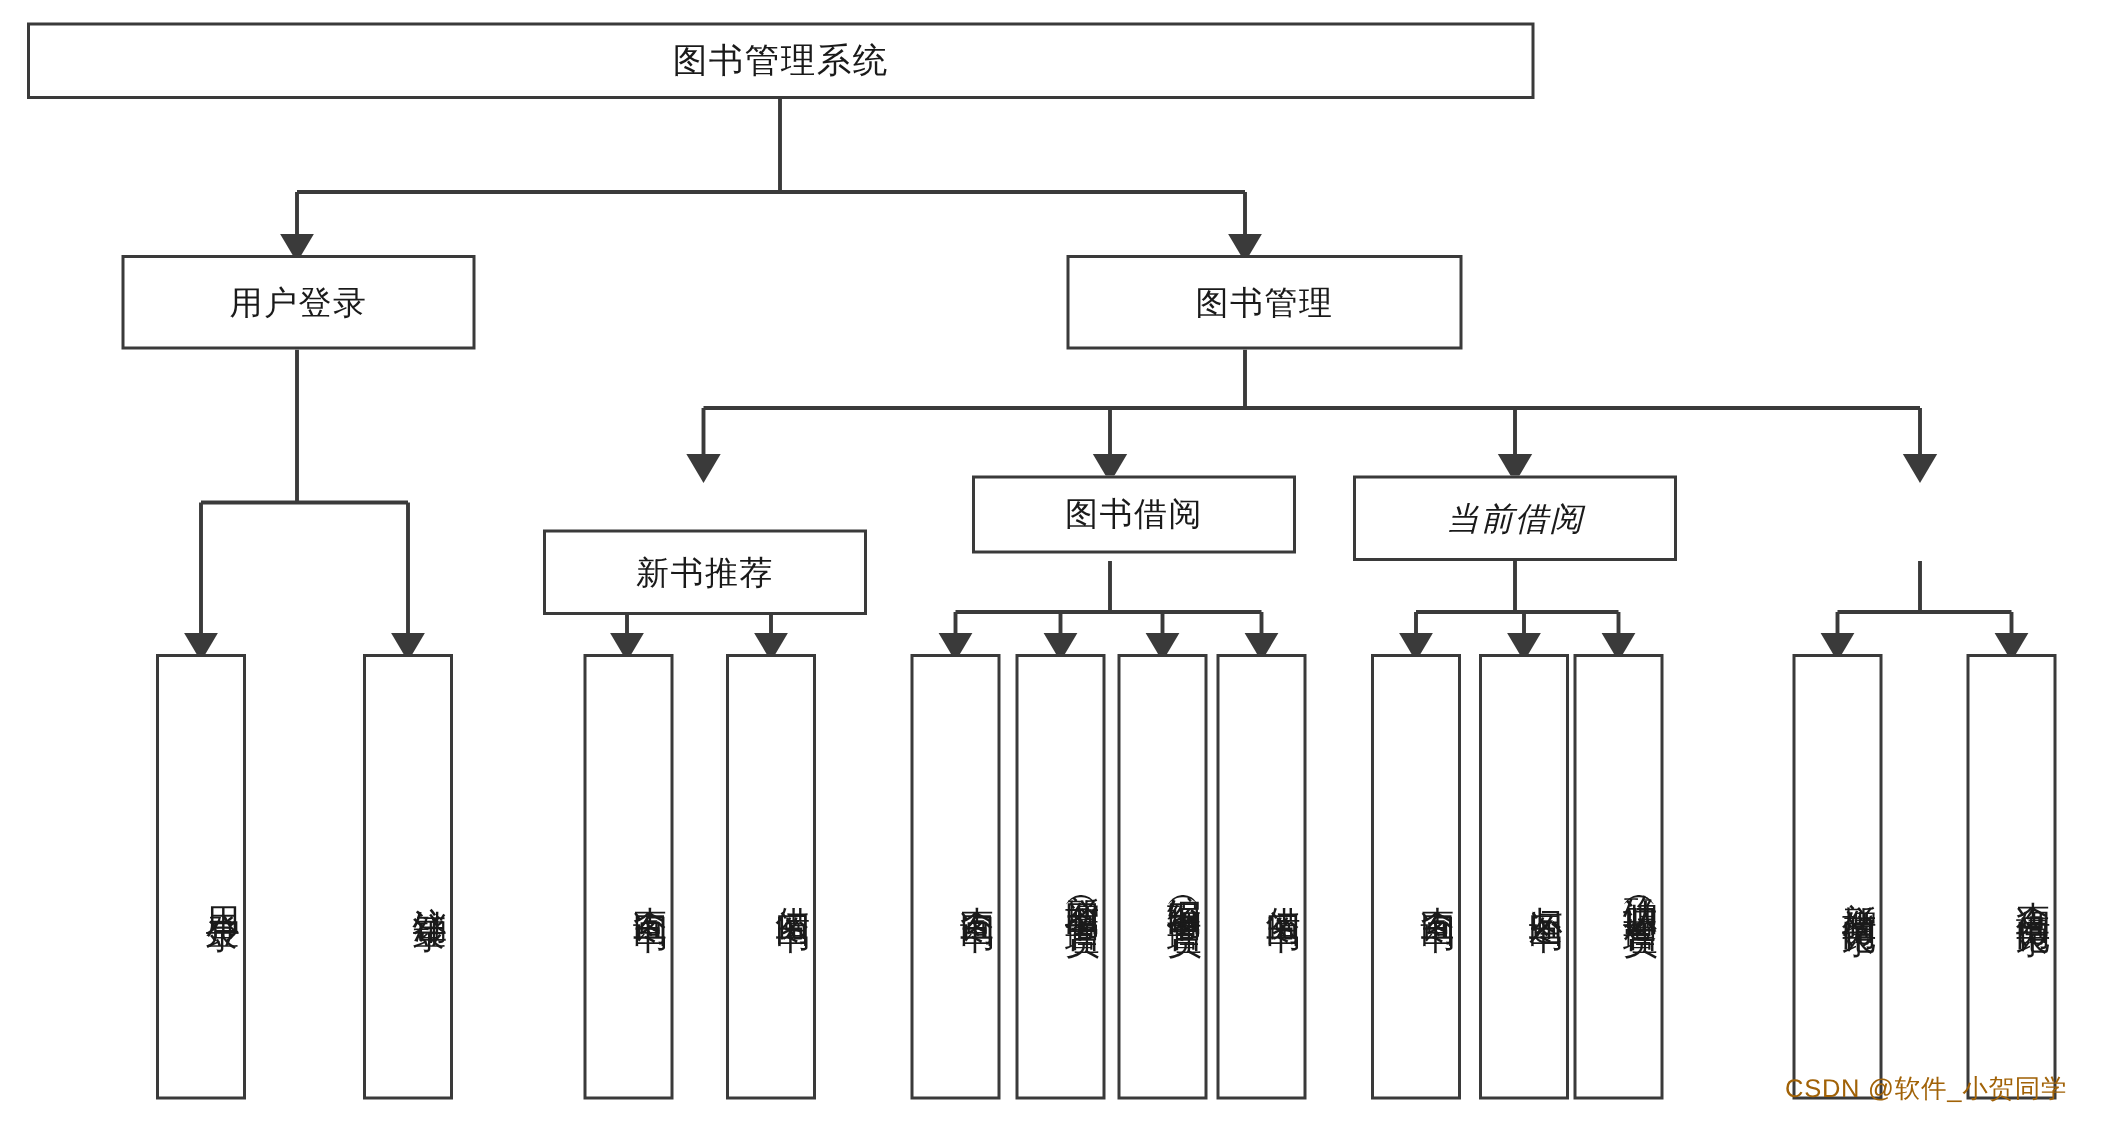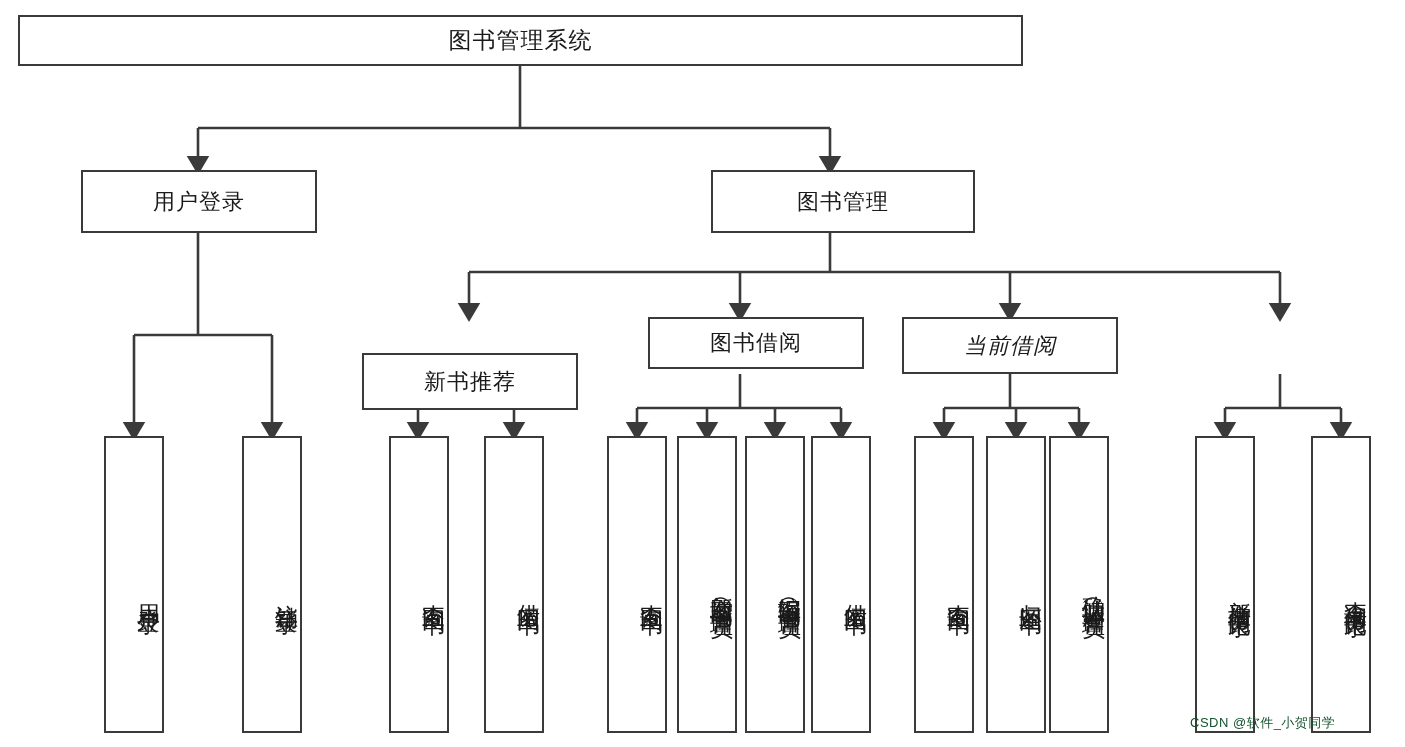--- a/index.html
+++ b/index.html
@@ -50,22 +50,22 @@
     letter-spacing: 3px;
     padding-top: 14px;
     align-items: flex-start;
     justify-content: center;
   }
   .node.root {
     font-size: 23px;
   }
   .watermark {
     position: absolute;
-    color: #14532d;
-    font-size: 13px;
+    color: #a16207;
+    font-size: 17px;
     letter-spacing: 0.5px;
     white-space: nowrap;
     user-select: none;
   }
 </style>
 </head>
 <body>
 
 <div id="diagram-root">
 

